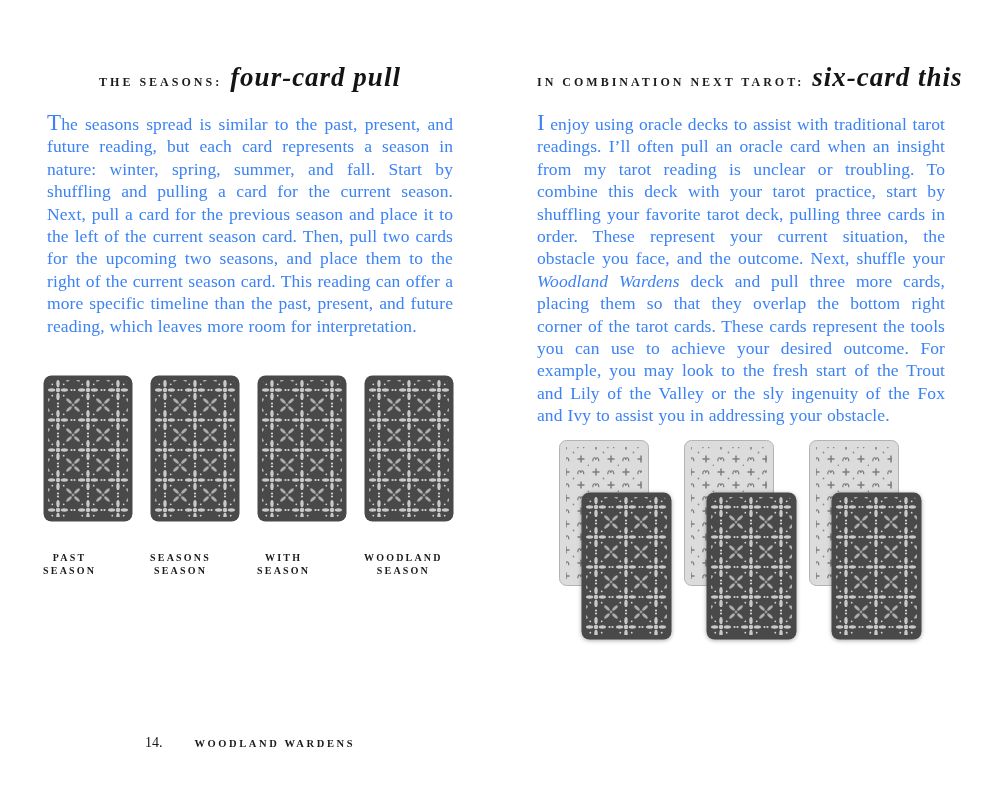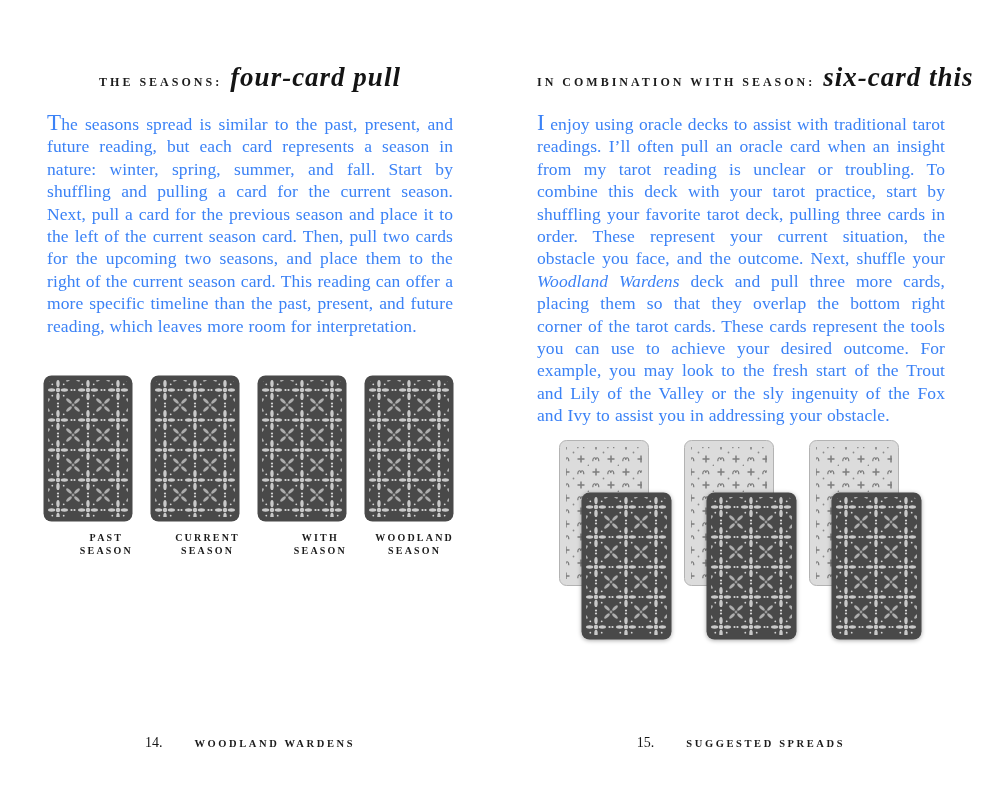--- a/index.html
+++ b/index.html
@@ -33,21 +33,21 @@
     color:#3b82f6;
   }
   .body-text::first-letter { font-size:23px; line-height:1; }
   .italic-term { font-style:italic; }
 
   
   .cards-row {
     position:absolute; top:313px; left:-4px;
     display:flex; gap:17px;
   }
-  .card-slot { display:flex; flex-direction:column; align-items:flex-end; width:90px; }
+  .card-slot { display:flex; flex-direction:column; align-items:flex-start; width:90px;gap:20px; }
   .oracle-card { width:90px; height:147px; display:block; }
   .card-label {
     margin-top:9px; text-align:center;
     font-size:10px; font-weight:700; letter-spacing:2.2px;
     line-height:13px; color:#1b1b1b; white-space:nowrap;
   }
 
   
   .combo-row {
     position:absolute; top:378px; left:0; width:408px;
@@ -142,21 +142,21 @@
           <div>PAST</div>
           <div>SEASON</div>
         </div>
       </div>
       <div class="card-slot">
         <svg class="oracle-card" viewBox="0 0 90 147">
           <rect x="0.5" y="0.5" width="89" height="146" rx="8" fill="#494949"></rect>
           <rect x="5" y="5" width="80" height="137" rx="5" fill="url(#damask)"></rect>
         </svg>
         <div class="card-label">
-          <div>CURRENT</div>
+          <div>SEASONS</div>
           <div>SEASON</div>
         </div>
       </div>
       <div class="card-slot">
         <svg class="oracle-card" viewBox="0 0 90 147">
           <rect x="0.5" y="0.5" width="89" height="146" rx="8" fill="#494949"></rect>
           <rect x="5" y="5" width="80" height="137" rx="5" fill="url(#damask)"></rect>
         </svg>
         <div class="card-label">
           <div>WITH</div>
@@ -176,21 +176,21 @@
     </div>
 
     <div class="page-footer">
       <span class="page-number">14.</span>
       <span class="footer-label">WOODLAND WARDENS</span>
     </div>
   </div>
 
   <div class="page page-right">
     <div class="page-header">
-      <span class="header-label">IN COMBINATION WITH SEASON:</span><span class="header-title">six-card this</span>
+      <span class="header-label">IN COMBINATION NEXT TAROT:</span><span class="header-title">six-card this</span>
     </div>
 
     <p class="body-text"><span>I enjoy using oracle decks to assist with traditional tarot readings. I’ll often pull an oracle card when an insight from my tarot reading is unclear or troubling. To combine this deck with your tarot practice, start by shuffling your favorite tarot deck, pulling three cards in order. These represent your current situation, the obstacle you face, and the outcome. Next, shuffle your </span><span class="italic-term">Woodland Wardens</span><span> deck and pull three more cards, placing them so that they overlap the bottom right corner of the tarot cards. These cards represent the tools you can use to achieve your desired outcome. For example, you may look to the fresh start of the Trout and Lily of the Valley or the sly ingenuity of the Fox and Ivy to assist you in addressing your obstacle.</span></p>
 
     <div class="combo-row">
       <div class="combo-group">
         <svg class="tarot-card" viewBox="0 0 90 146">
           <rect x="0.5" y="0.5" width="89" height="145" rx="7" fill="#dcdcdc" stroke="#b3b3b3"></rect>
           <rect x="7" y="7" width="76" height="132" fill="url(#tarotpat)"></rect>
         </svg>
@@ -214,19 +214,15 @@
           <rect x="0.5" y="0.5" width="89" height="145" rx="7" fill="#dcdcdc" stroke="#b3b3b3"></rect>
           <rect x="7" y="7" width="76" height="132" fill="url(#tarotpat)"></rect>
         </svg>
         <svg class="overlap-oracle" viewBox="0 0 91 148">
           <rect x="0.5" y="0.5" width="90" height="147" rx="8" fill="#494949"></rect>
           <rect x="5" y="5" width="81" height="138" rx="5" fill="url(#damask)"></rect>
         </svg>
       </div>
     </div>
 
-    <div class="page-footer">
-      <span class="page-number">15.</span>
-      <span class="footer-label">SUGGESTED SPREADS</span>
-    </div>
   </div>
 
 </div>
 
 </body></html>

